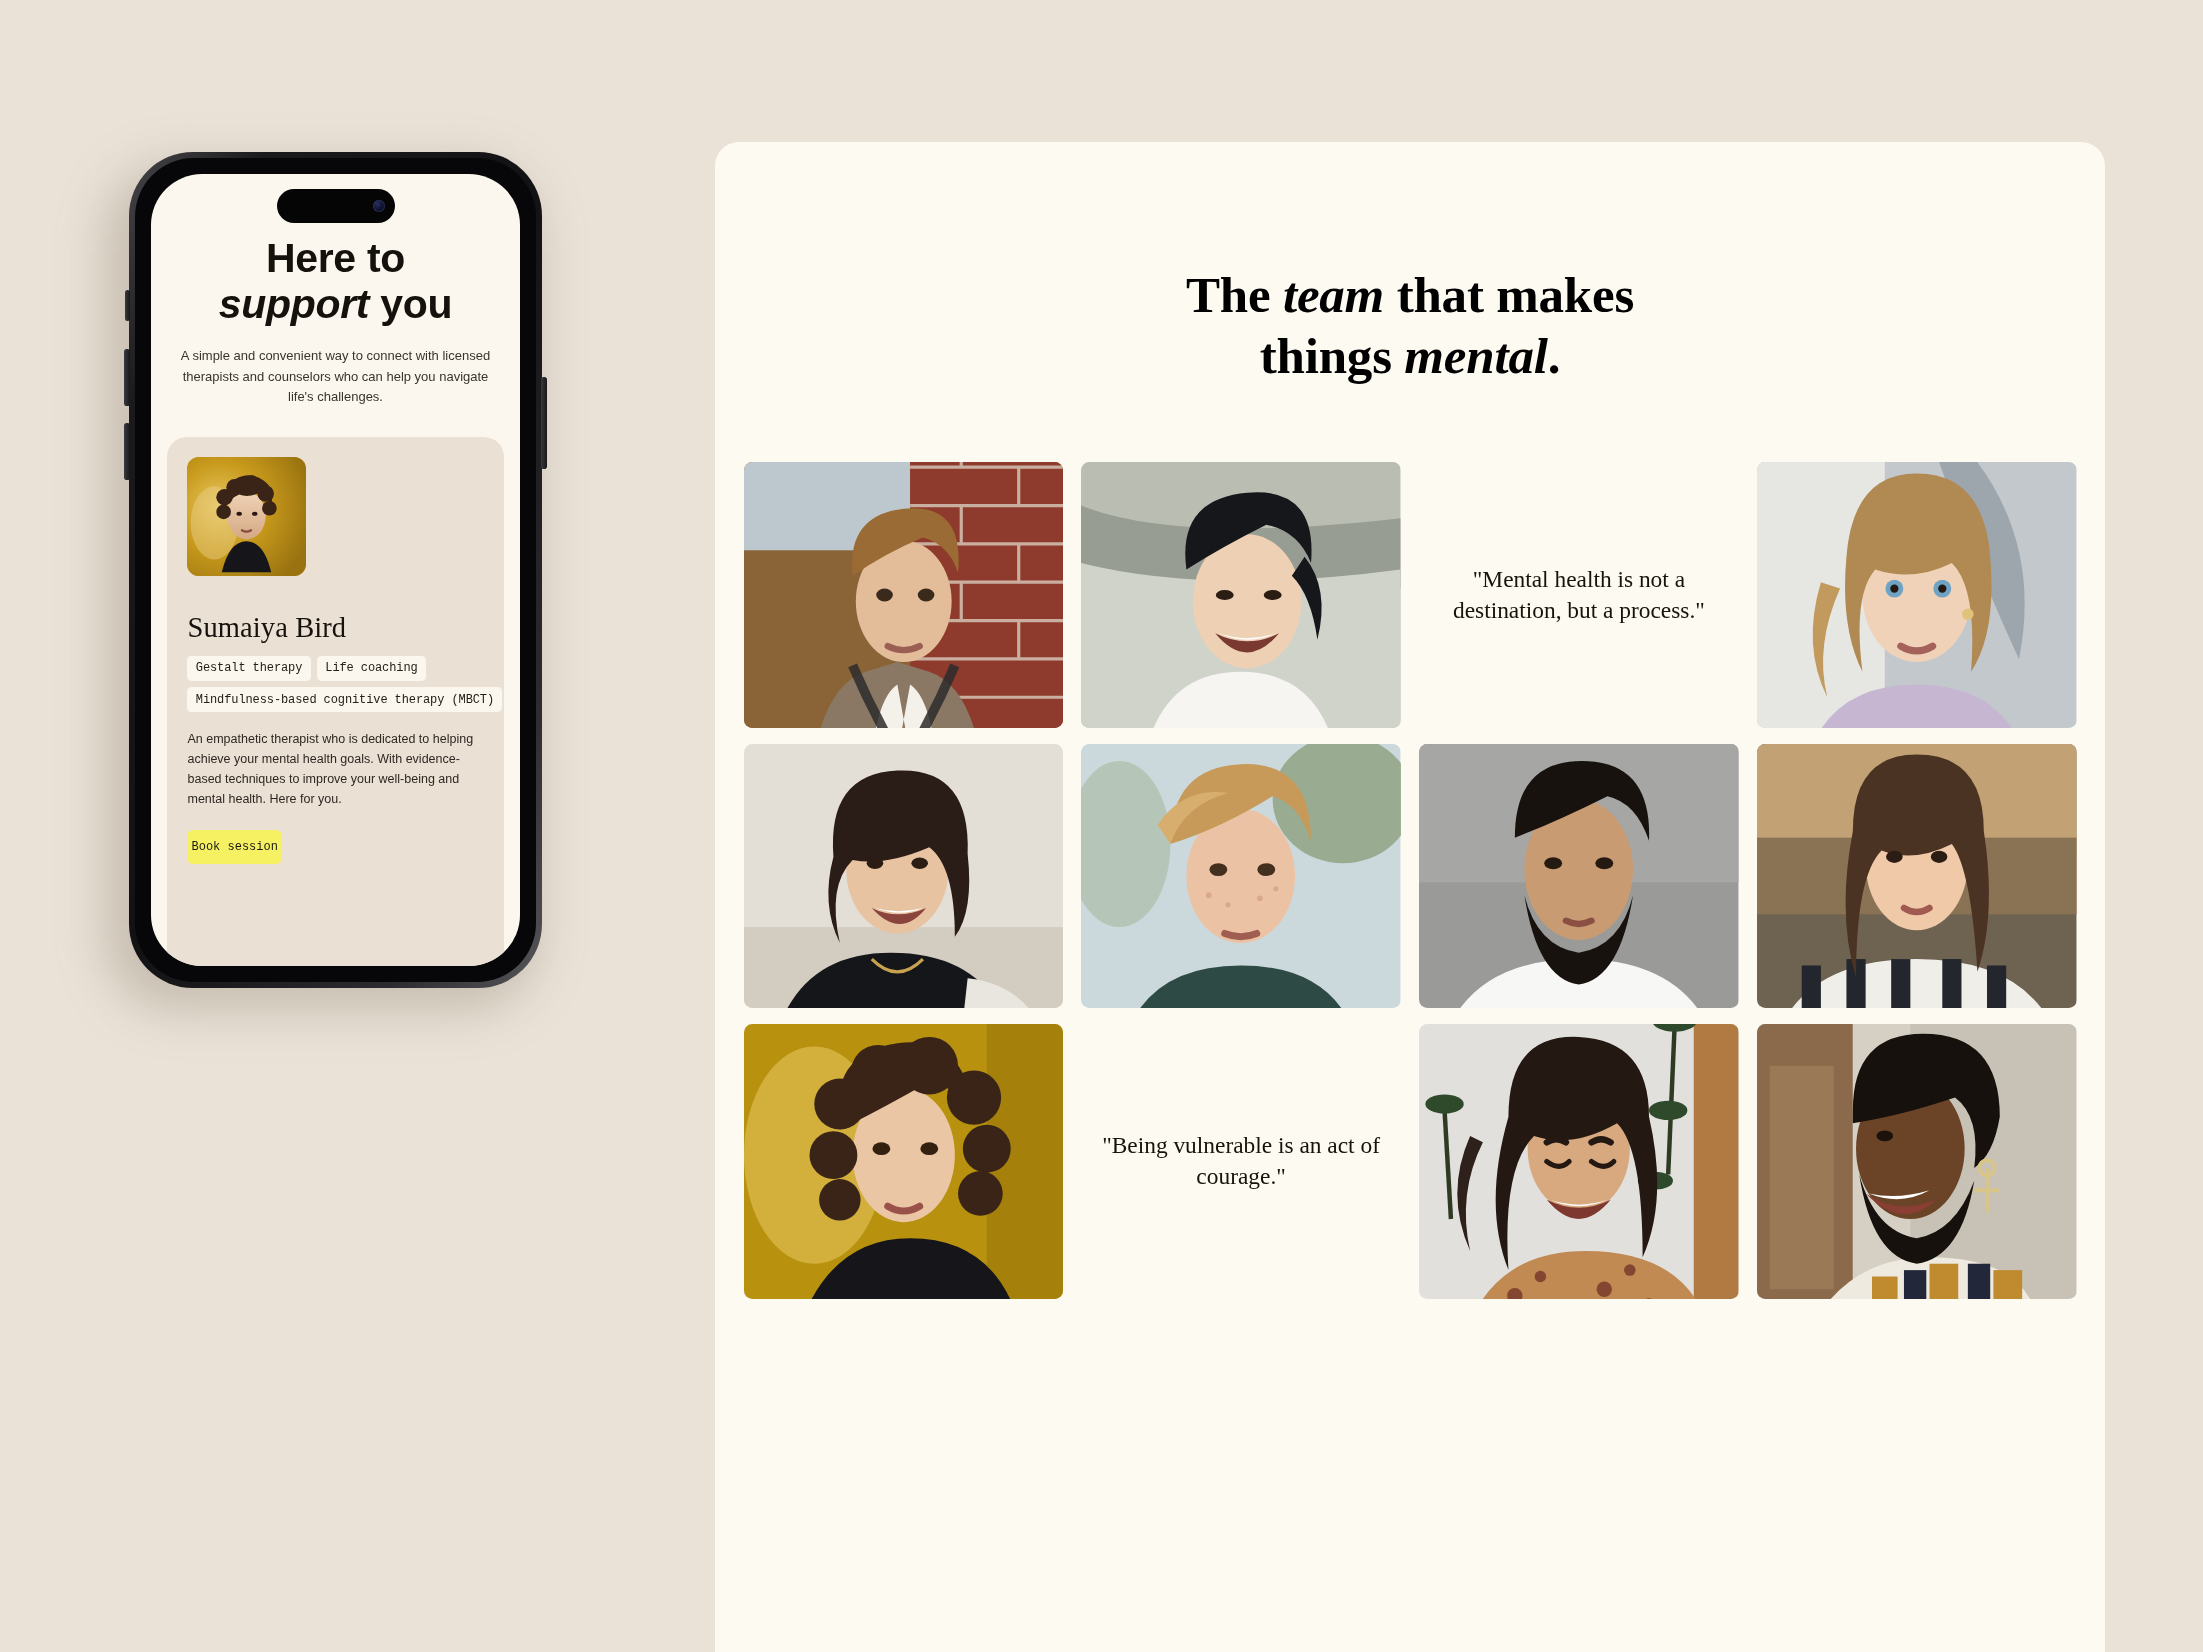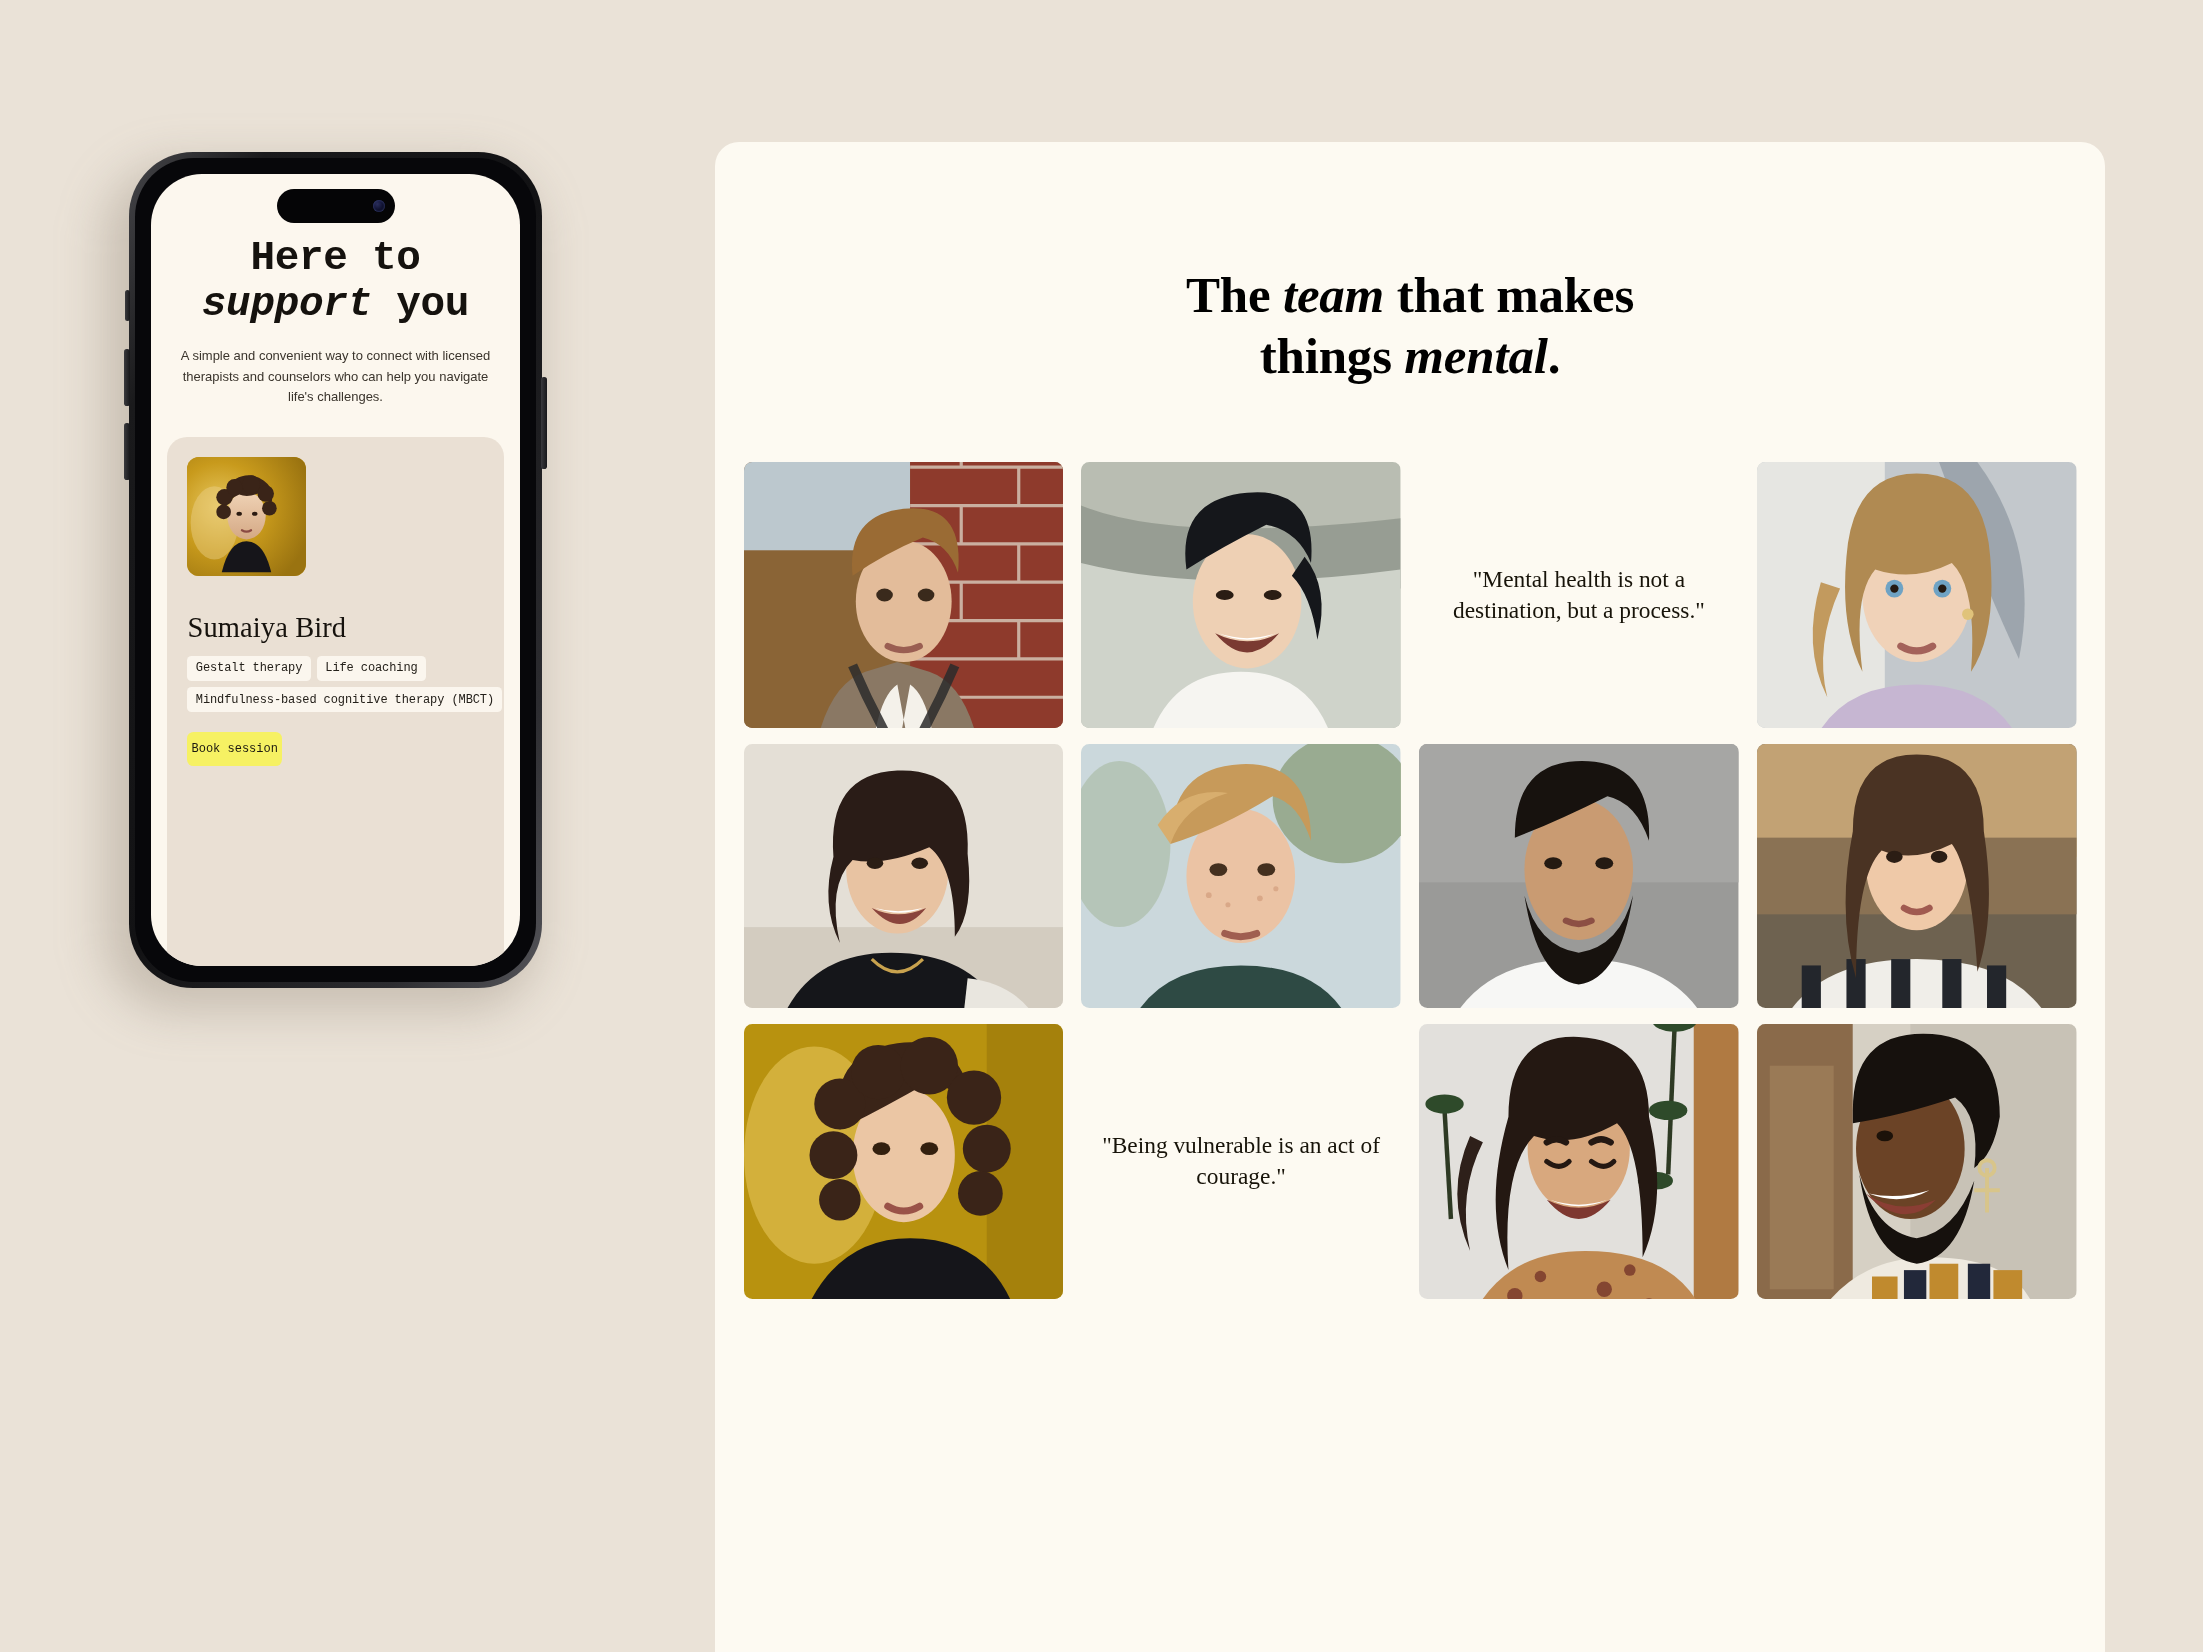--- a/index.html
+++ b/index.html
@@ -68,21 +68,21 @@
   #camera-lens {
     width:12px;height:12px;border-radius:50%;
     background:radial-gradient(circle at 36% 34%, #2a2e5c 0%, #121433 46%, #07070f 100%);
     box-shadow:inset 0 0 1.8px rgba(110,130,230,.65);
   }
 
   
   #phone-content { position:absolute; inset:0; padding:62px 0 0 0; }
   #phone-hero { padding:0 24px; text-align:center; }
   #phone-title {
-    font-family:Liberation Mono, monospace;
+    font-family:Liberation Sans, sans-serif;
     font-size:41px; line-height:1.12; color:#15120E;
     letter-spacing:-0.3px;
   }
   #phone-title .em { font-style:italic; }
   #phone-sub {
     margin-top:18.4px;
     font-size:13px; line-height:1.58; color:#3A342C;
     padding:0 5.5px;
   }
 
@@ -225,20 +225,21 @@
             </div>
 
             <div id="therapist-name">Sumaiya Bird</div>
 
             <div id="tag-list">
               <span class="tag">Gestalt therapy</span>
               <span class="tag">Life coaching</span>
               <span class="tag">Mindfulness-based cognitive therapy (MBCT)</span>
             </div>
 
+            <p id="therapist-bio">An empathetic therapist who is dedicated to helping achieve your mental health goals. With evidence-based techniques to improve your well-being and mental health. Here for you.</p>
 
             <button id="book-btn">Book session</button>
           </div>
 
         </div>
       </div>
     </div>
   </div>
 </div>
 

